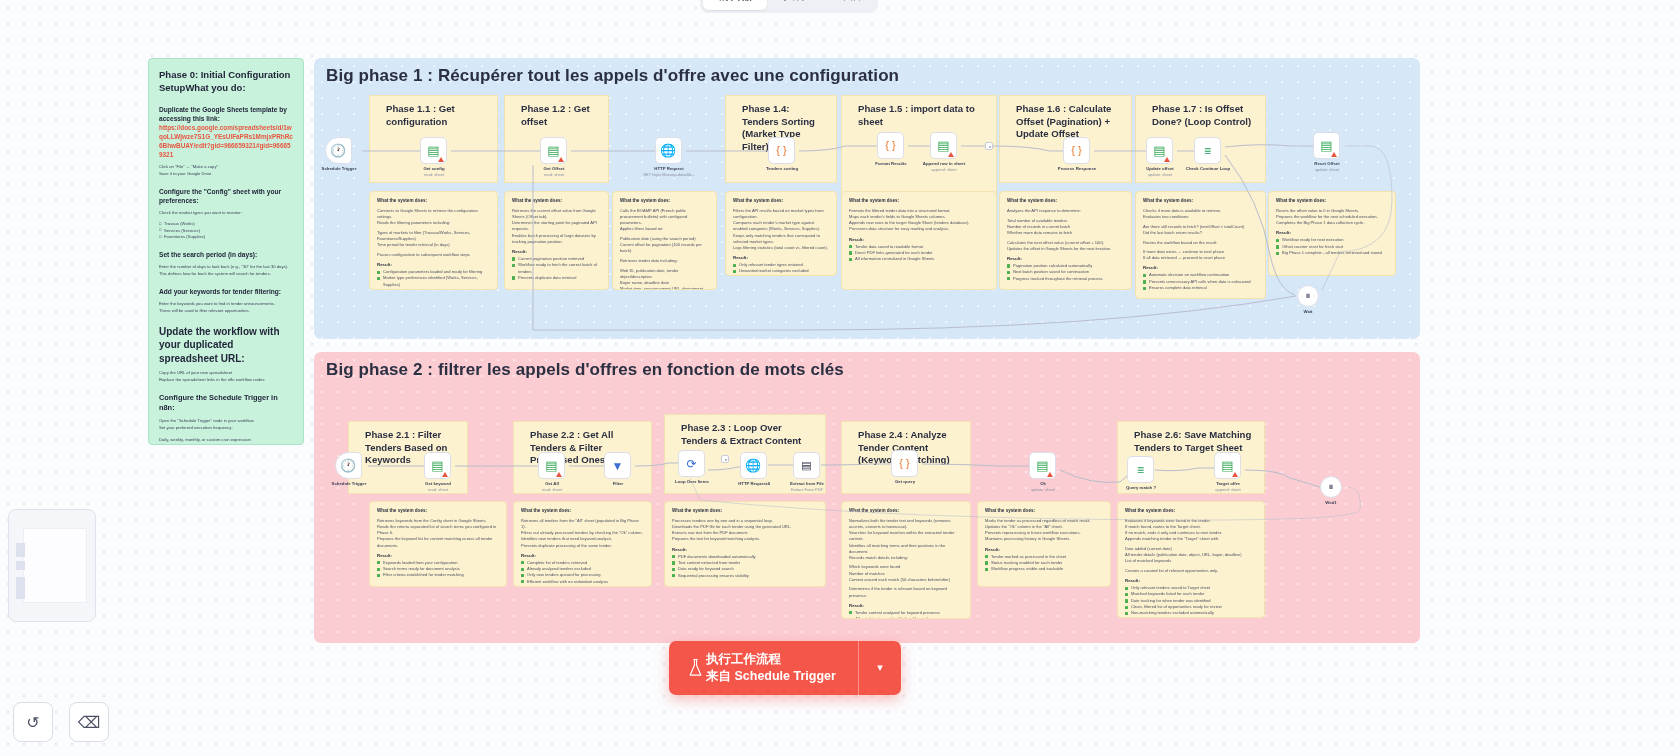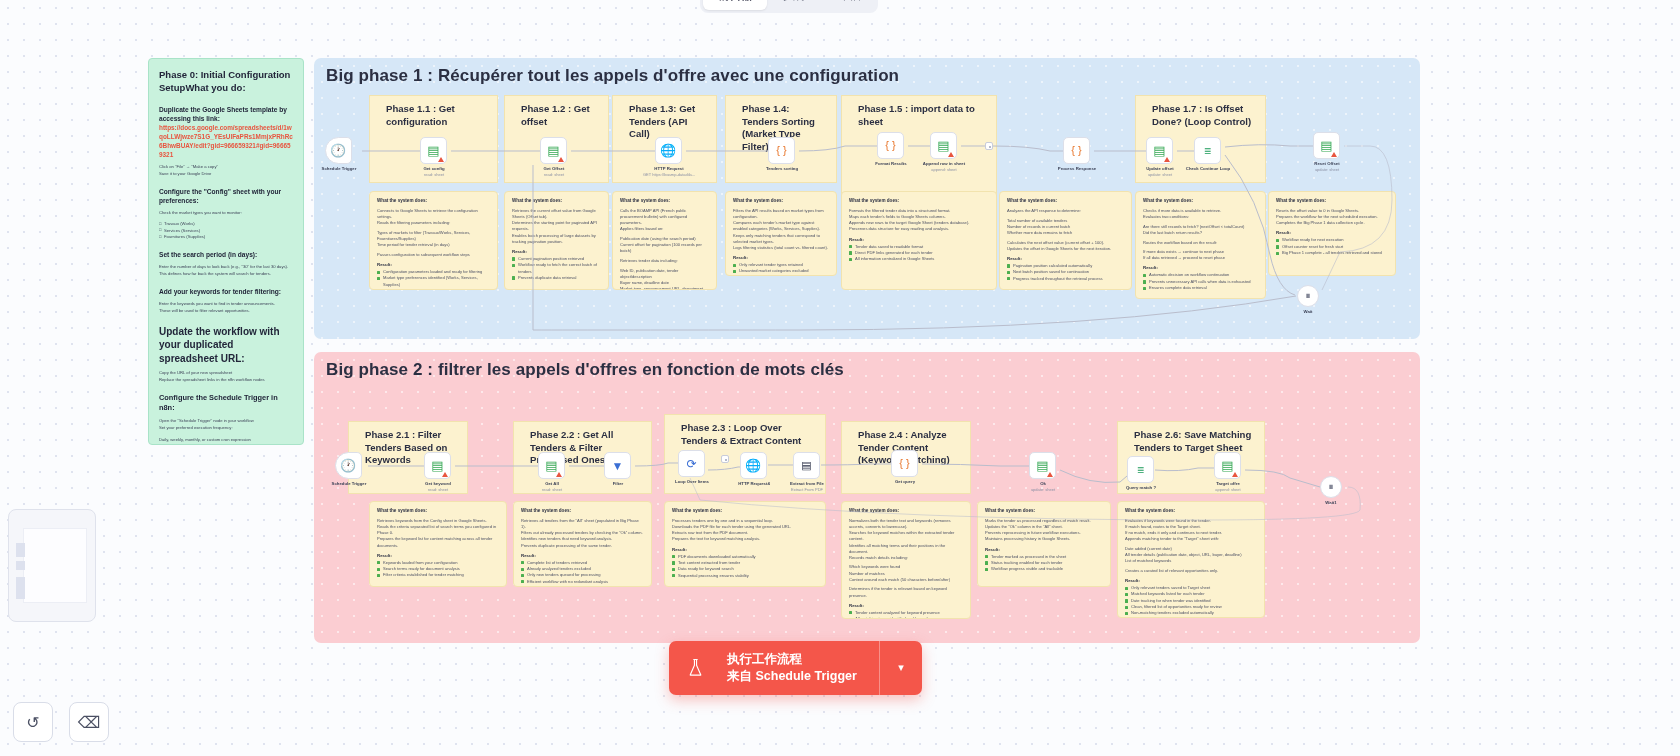--- a/index.html
+++ b/index.html
@@ -169,21 +169,21 @@
   
   #execbar {
     position: absolute; left: 669px; top: 641px;
     display: flex; align-items: stretch;
     background: #f4564a;
     border-radius: 7px;
     box-shadow: 0 5px 14px rgba(244,86,74,.35);
     overflow: hidden; z-index: 50;
   }
   #execbar .main {
-    display: flex; align-items: center; gap: 23px;
+    display: flex; align-items: center; gap: 2px;
     padding: 10px 22px 10px 18px;
   }
   #execbar .flask { width: 17px; height: 20px; position: relative; }
   #execbar .labels { color: #fff; }
   #execbar .l1 { font-size: 12.5px; font-weight: 600; line-height: 1.35; }
   #execbar .l2 { font-size: 12.5px; font-weight: 600; line-height: 1.35; }
   #execbar .divider { width: 1px; background: rgba(255,255,255,.35); }
   #execbar .caret {
     display: flex; align-items: center; justify-content: center;
     width: 42px; color: #fff; font-size: 11px;
@@ -261,28 +261,28 @@
   <div id="bigphase1" class="bigphase">
     <div class="bp-title">Big phase 1 : Récupérer tout les appels d'offre avec une configuration</div>
   </div>
 
   <div class="subphase" style="left:369px;top:95px;width:129px;height:88px">
     <div class="sp-title">Phase 1.1 : Get configuration</div>
   </div>
   <div class="subphase" style="left:504px;top:95px;width:105px;height:88px">
     <div class="sp-title">Phase 1.2 : Get offset</div>
   </div>
-  <div class="subphase" style="left:612px;top:95px;width:105px;height:88px">
-    <div class="sp-title">Phase 1.3: Get Tenders (API Call)</div>
-  </div>
   <div class="subphase" style="left:725px;top:95px;width:112px;height:88px">
     <div class="sp-title">Phase 1.4: Tenders Sorting (Market Type Filter)</div>
   </div>
   <div class="subphase" style="left:841px;top:95px;width:156px;height:112px">
     <div class="sp-title">Phase 1.5 : import data to sheet</div>
+  </div>
+  <div class="subphase" style="left:999px;top:95px;width:133px;height:88px">
+    <div class="sp-title">Phase 1.6 : Calculate Offset (Pagination) + Update Offset</div>
   </div>
   <div class="subphase" style="left:1135px;top:95px;width:131px;height:88px">
     <div class="sp-title">Phase 1.7 : Is Offset Done? (Loop Control)</div>
   </div>
 
   <div class="note" style="left:369px;top:191px;width:129px;height:99px">
     <h5>What the system does:</h5>
     <p style="white-space:pre-line">Connects to Google Sheets to retrieve the configuration settings.
 Reads the filtering parameters including:</p>
     <p style="white-space:pre-line">Types of markets to filter (Travaux/Works, Services, Fournitures/Supplies)

